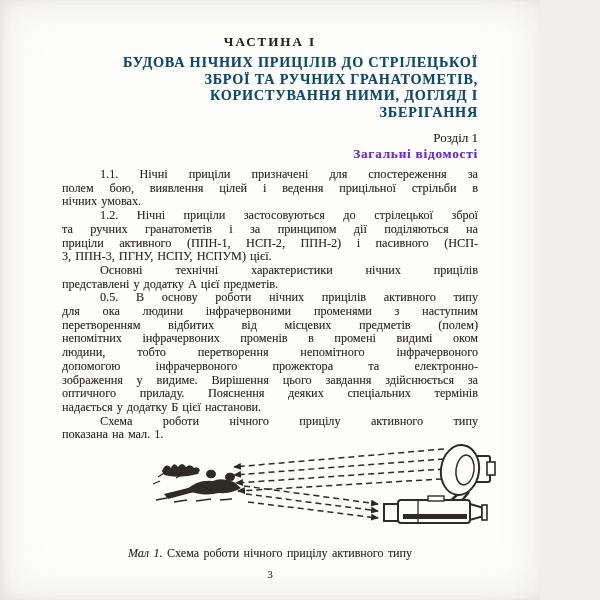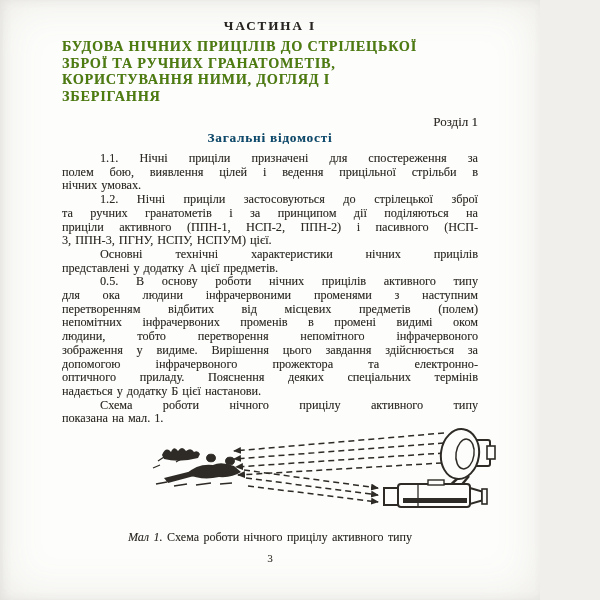--- a/index.html
+++ b/index.html
@@ -6,56 +6,56 @@
   body{
     width:600px;height:600px;
     background:#f0efec;
     font-family:"Liberation Serif","DejaVu Serif",serif;
   }
   .page{
     box-sizing:border-box;
     width:540px;height:600px;
     background:#fdfdfb;
     box-shadow:inset 0 0 46px rgba(118,112,100,0.14), inset 3px 0 10px rgba(118,112,100,0.10);
-    padding:18px 62px 0 62px;
+    padding:34px 62px 0 62px;
     color:#2e2b26;
     text-shadow:0.2px 0.2px 0.4px rgba(46,42,36,0.35);
     overflow:hidden;
   }
   .part{
     text-align:center;
     font-weight:bold;
     font-size:13px;
     letter-spacing:2px;
     line-height:16px;
     color:#262320;
   }
   .title{
     margin:4px 0 0 0;
-    text-align:left;
+    text-align:right;
     font-weight:bold;
     font-size:14.2px;
     letter-spacing:0.8px;
     line-height:16.5px;
-    color:#4d7c0f;
+    color:#0c4a6e;
   }
   .title .tl{display:block;}
   .chapter{
     margin-top:10px;
     text-align:right;
     font-size:13px;
     line-height:16px;
   }
   .section{
-    text-align:center;
+    text-align:right;
     font-weight:bold;
     font-size:13.2px;
     letter-spacing:0.8px;
     line-height:16px;
-    color:#0c4a6e;
+    color:#6d28d9;
   }
   .bodytext{
     margin-top:6px;
     font-size:12.2px;
     line-height:13.7px;
     word-spacing:1px;
   }
   .para{margin:0;}
   .ln{display:block;white-space:normal;}
   .j{text-align:justify;text-align-last:justify;}
@@ -113,22 +113,22 @@
     <p class="para">
       <span class="ln ind j">Основні технічні характеристики нічних прицілів</span>
       <span class="ln">представлені у додатку А цієї предметів.</span>
     </p>
     <p class="para">
       <span class="ln ind j">0.5. В основу роботи нічних прицілів активного типу</span>
       <span class="ln j">для ока людини інфрачервоними променями з наступним</span>
       <span class="ln j">перетворенням відбитих від місцевих предметів (полем)</span>
       <span class="ln j">непомітних інфрачервоних променів в промені видимі оком</span>
       <span class="ln j">людини, тобто перетворення непомітного інфрачервоного</span>
+      <span class="ln j">допомогою інфрачервоного прожектора та електронно-</span>
       <span class="ln j">зображення у видиме. Вирішення цього завдання здійснюється за</span>
-      <span class="ln j">допомогою інфрачервоного прожектора та електронно-</span>
       <span class="ln j">оптичного приладу. Пояснення деяких спеціальних термінів</span>
       <span class="ln">надається у додатку Б цієї настанови.</span>
     </p>
     <p class="para">
       <span class="ln ind j">Схема роботи нічного прицілу активного типу</span>
       <span class="ln">показана на мал. 1.</span>
     </p>
   </div>
 
   <svg class="fig" viewBox="0 0 372 84" xmlns="http://www.w3.org/2000/svg">

